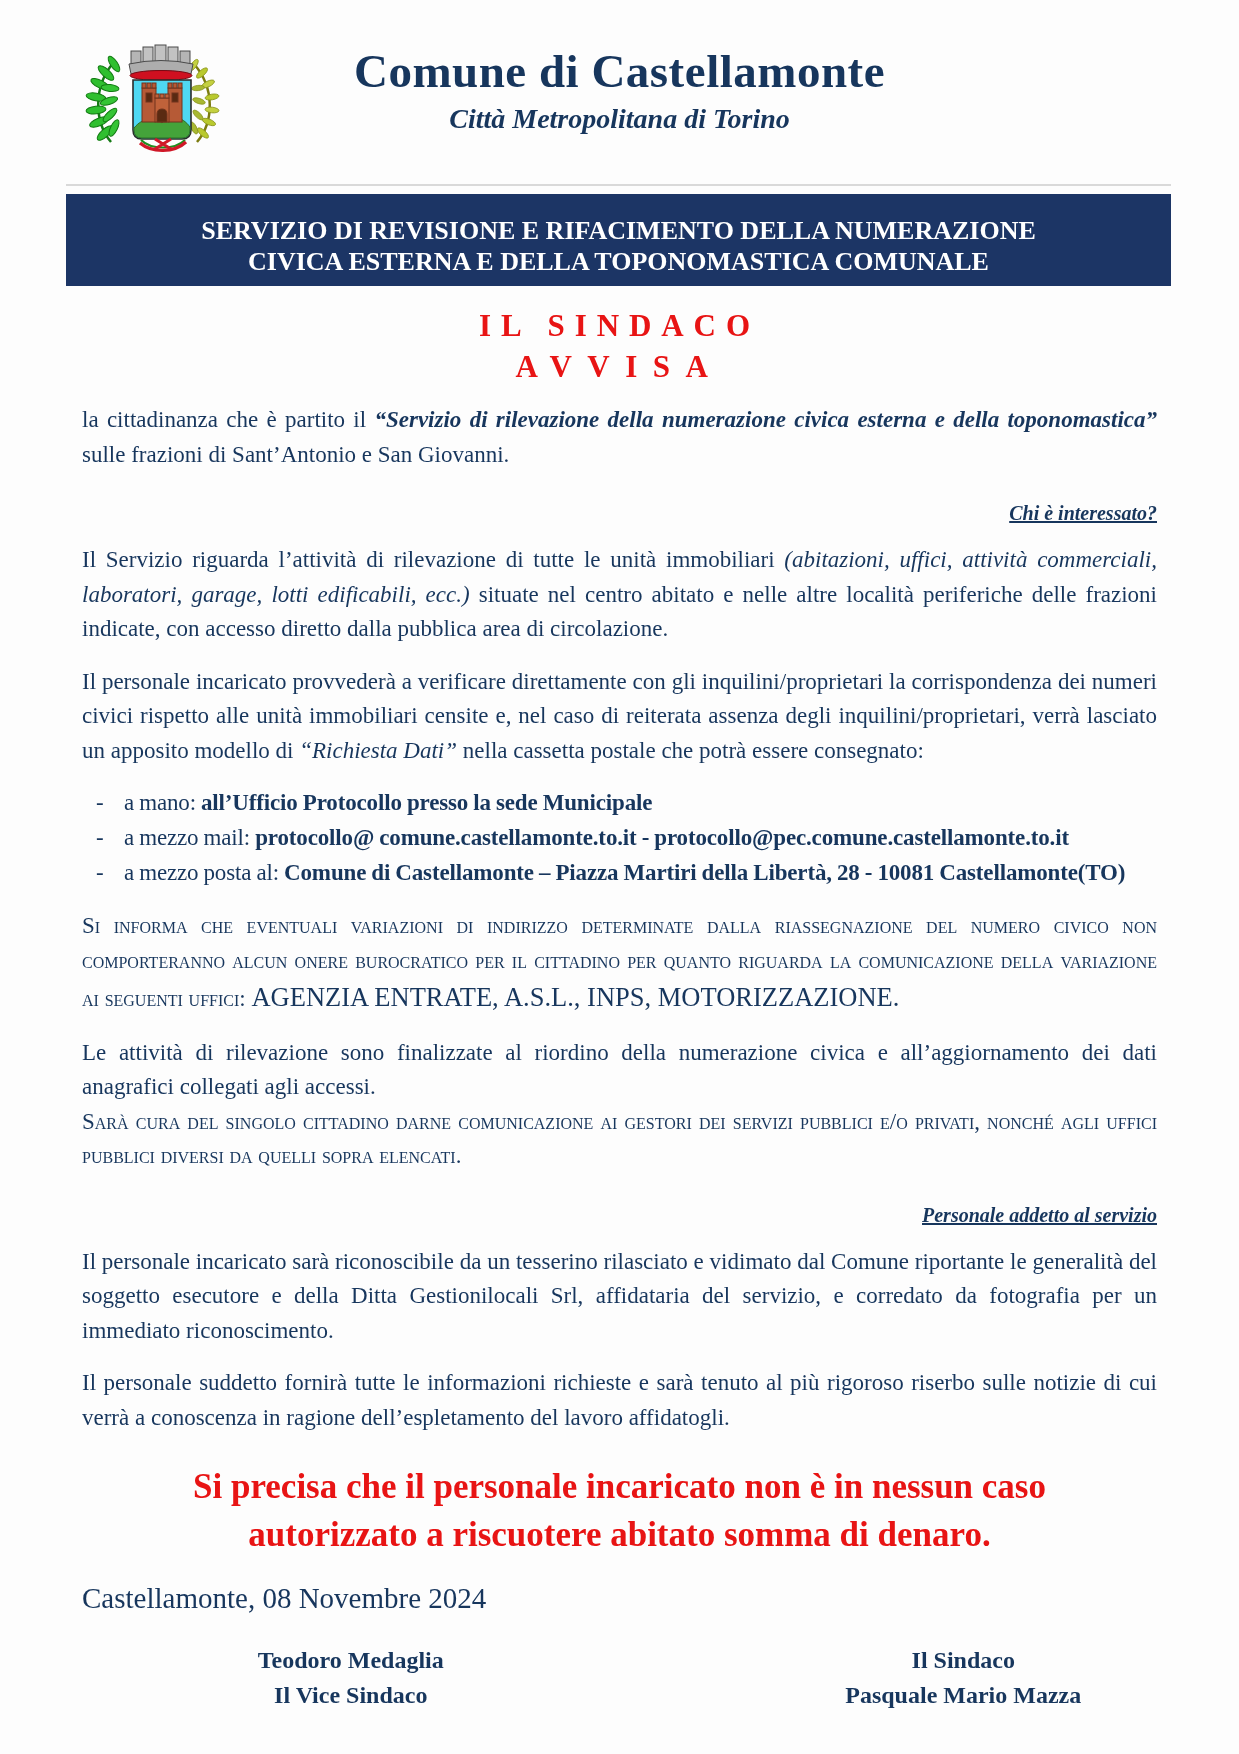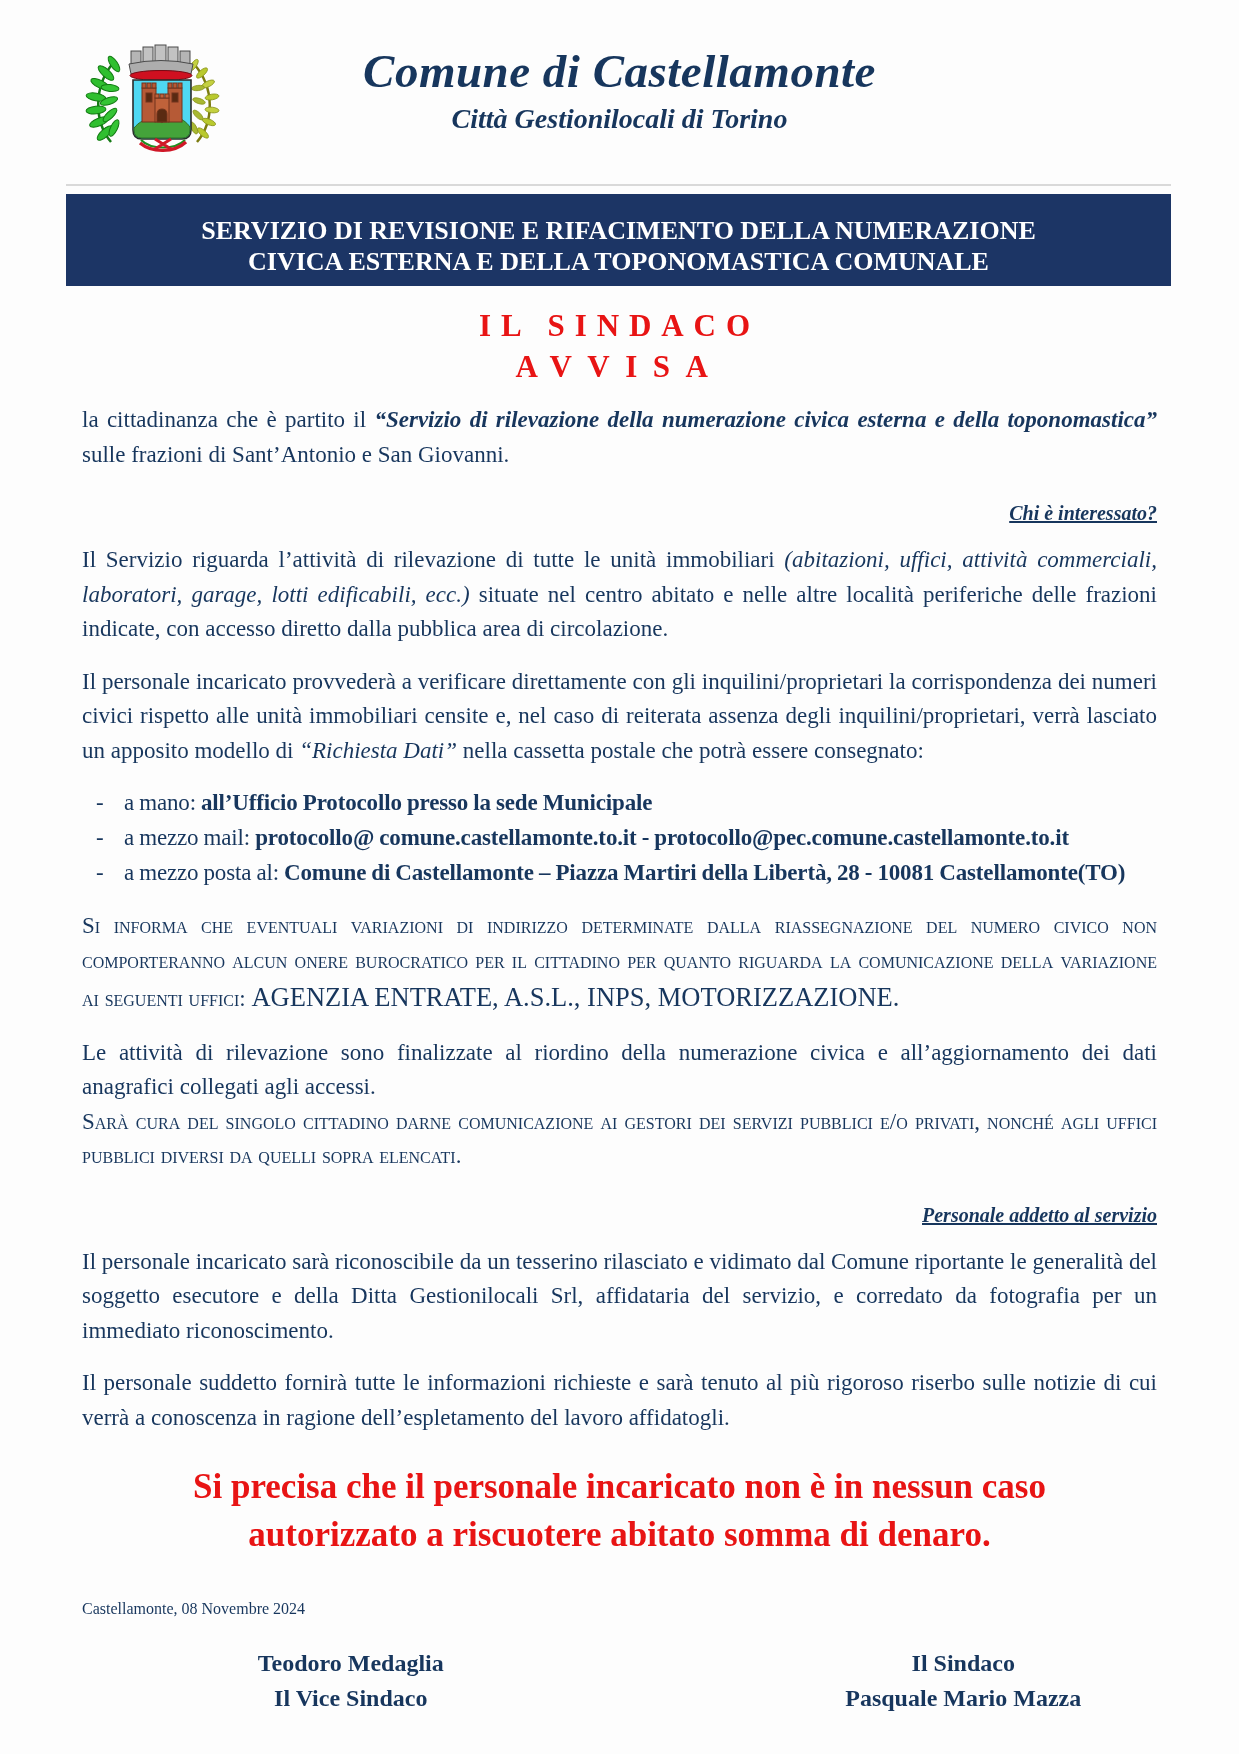--- a/index.html
+++ b/index.html
@@ -6,21 +6,21 @@
   .page{
     width:1239px;height:1754px;box-sizing:border-box;
     background:#fdfdfd;position:relative;overflow:hidden;
     padding:36px 82px 0 82px;
     font-family:"Liberation Serif","DejaVu Serif",serif;
     color:#17365d;
   }
   
   .header{position:relative;min-height:128px;text-align:center;}
   .crest{position:absolute;left:2px;top:0;width:140px;height:124px;}
-  .header-title{font-size:47px;font-weight:bold;letter-spacing:.5px;padding-top:8px;font-style:italic;}
+  .header-title{font-size:47px;font-weight:bold;letter-spacing:.5px;padding-top:8px;}
   .header-subtitle{font-size:28px;font-weight:bold;font-style:italic;margin-top:5px;}
   
   .top-rule{border-top:2px solid #d9d9d9;margin:20px -14px 0 -16px;}
   .banner{
     background:#1c3565;color:#ffffff;text-align:center;font-weight:bold;
     font-size:26px;line-height:1.2;padding:21px 12px 9px;margin:8px -14px 0 -16px;
   }
   
   .proclaim{color:#e81414;text-align:center;font-weight:bold;font-size:31px;margin-top:22px;}
   .proclaim-line1{letter-spacing:.32em;}
@@ -36,21 +36,21 @@
   }
   .bullets{margin-top:18px;}
   .bullet{display:flex;font-size:23px;line-height:1.52;letter-spacing:-.15px;word-spacing:-.5px;}
   .bullet-marker{flex:none;width:28px;padding-left:14px;}
   .bullet-text{flex:1;}
   .smallcaps{font-variant:small-caps;}
   .caps-large{font-variant:normal;font-size:26.5px;}
   .para.tight{margin-top:0;}
   
   .warning{color:#e81414;font-weight:bold;font-size:35px;text-align:center;line-height:1.35;margin-top:28px;}
-  .dateline{font-size:16px;margin-top:42px;}
+  .dateline{font-size:29px;margin-top:24px;}
   .signatures{display:flex;margin-top:28px;font-weight:bold;font-size:24px;line-height:1.45;}
   .sig{width:50%;text-align:center;}
   .sig-right{box-sizing:border-box;padding-left:150px;}
 </style>
 </head>
 <body>
 
 <div class="page">
 
   <div class="header">
@@ -118,21 +118,21 @@
         <path d="M73,86 v-8 q0,-5 5,-5 q5,0 5,5 v8 Z" fill="#5a2a12"></path>
       </g>
 
       <g fill="none">
         <path d="M57,104 C67,114 91,114 101,104" stroke="#1f8f1f" stroke-width="2.2"></path>
         <path d="M56,107 C68,117 90,117 102,106" stroke="#d01828" stroke-width="3.4"></path>
         <path d="M71,113 L87,103 M71,103 L87,113" stroke="#d01828" stroke-width="3"></path>
       </g>
     </svg>
     <div class="header-title">Comune di Castellamonte</div>
-    <div class="header-subtitle">Città Gestionilocali di Torino</div>
+    <div class="header-subtitle">Città Metropolitana di Torino</div>
   </div>
 
   <div class="top-rule"></div>
   <div class="banner">
     <div>SERVIZIO DI REVISIONE E RIFACIMENTO DELLA NUMERAZIONE</div>
     <div>CIVICA ESTERNA E DELLA TOPONOMASTICA COMUNALE</div>
   </div>
 
   <div class="proclaim">
     <div class="proclaim-line1">IL SINDACO</div>

